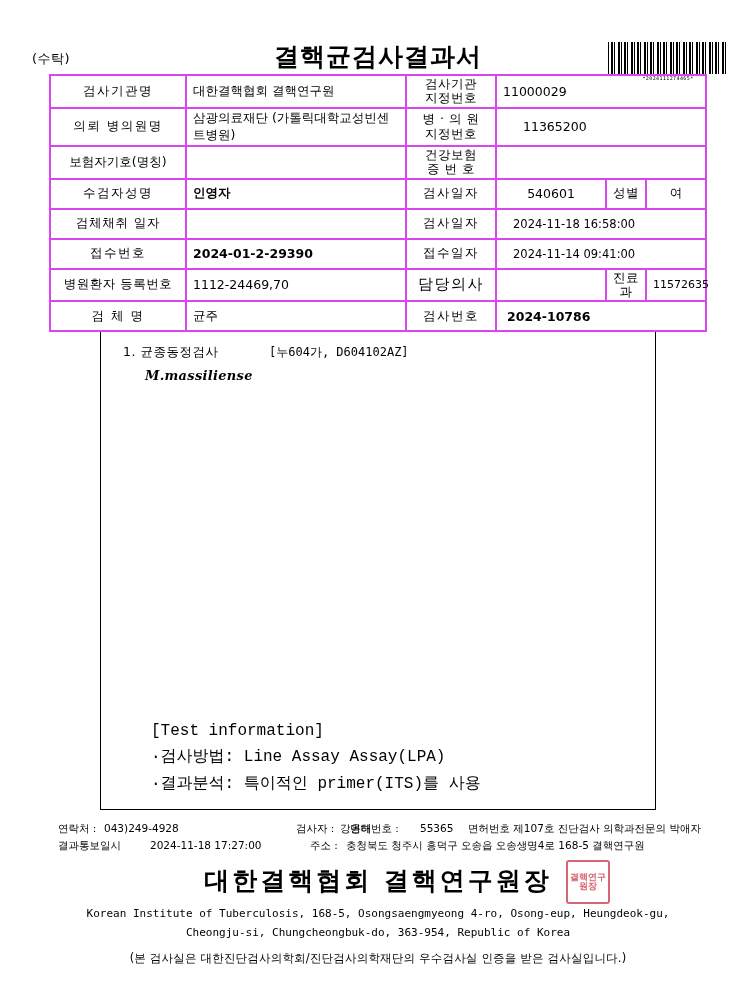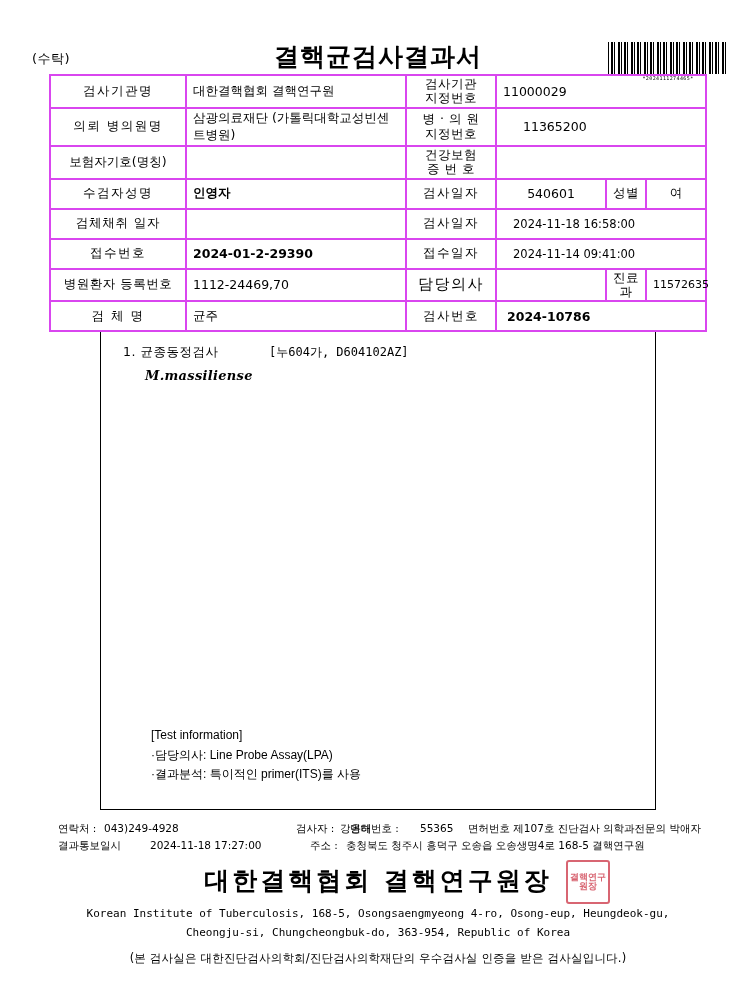--- a/index.html
+++ b/index.html
@@ -141,23 +141,23 @@
     top: 36px;
     font-size: 13px;
     font-weight: bold;
     font-style: italic;
     font-family: "DejaVu Serif", serif;
     letter-spacing: 0.3px;
   }
   .test-info {
     position: absolute;
     left: 50px;
-    bottom: 24px;
-    font-size: 12px;
-    font-family: Liberation Sans, sans-serif;
+    bottom: 12px;
+    font-size: 16px;
+    font-family: Liberation Mono, monospace;
     line-height: 1.65;
   }
 
   
   .footer {
     width: 700px;
     margin: 0 auto;
     padding-top: 12px;
     position: relative;
   }
@@ -300,21 +300,21 @@
       </tr>
     </tbody>
   </table>
 
   <div class="result-box">
     <div class="res-line1">1.  균종동정검사</div>
     <div class="res-code">[누604가,  D604102AZ]</div>
     <div class="res-species">M.massiliense</div>
     <div class="test-info">
       <div>[Test information]</div>
-      <div>·담당의사: Line Probe Assay(LPA)</div>
+      <div>·검사방법: Line Assay Assay(LPA)</div>
       <div>·결과분석: 특이적인 primer(ITS)를 사용</div>
     </div>
   </div>
 
   <div class="footer">
     <div class="foot-row">
       <span class="f-contact">연락처 :</span>
       <span class="f-contact" style="left:76px">043)249-4928</span>
       <span class="f-tester">검사자 :</span>
       <span class="f-tester" style="left:272px">강옹태</span>

